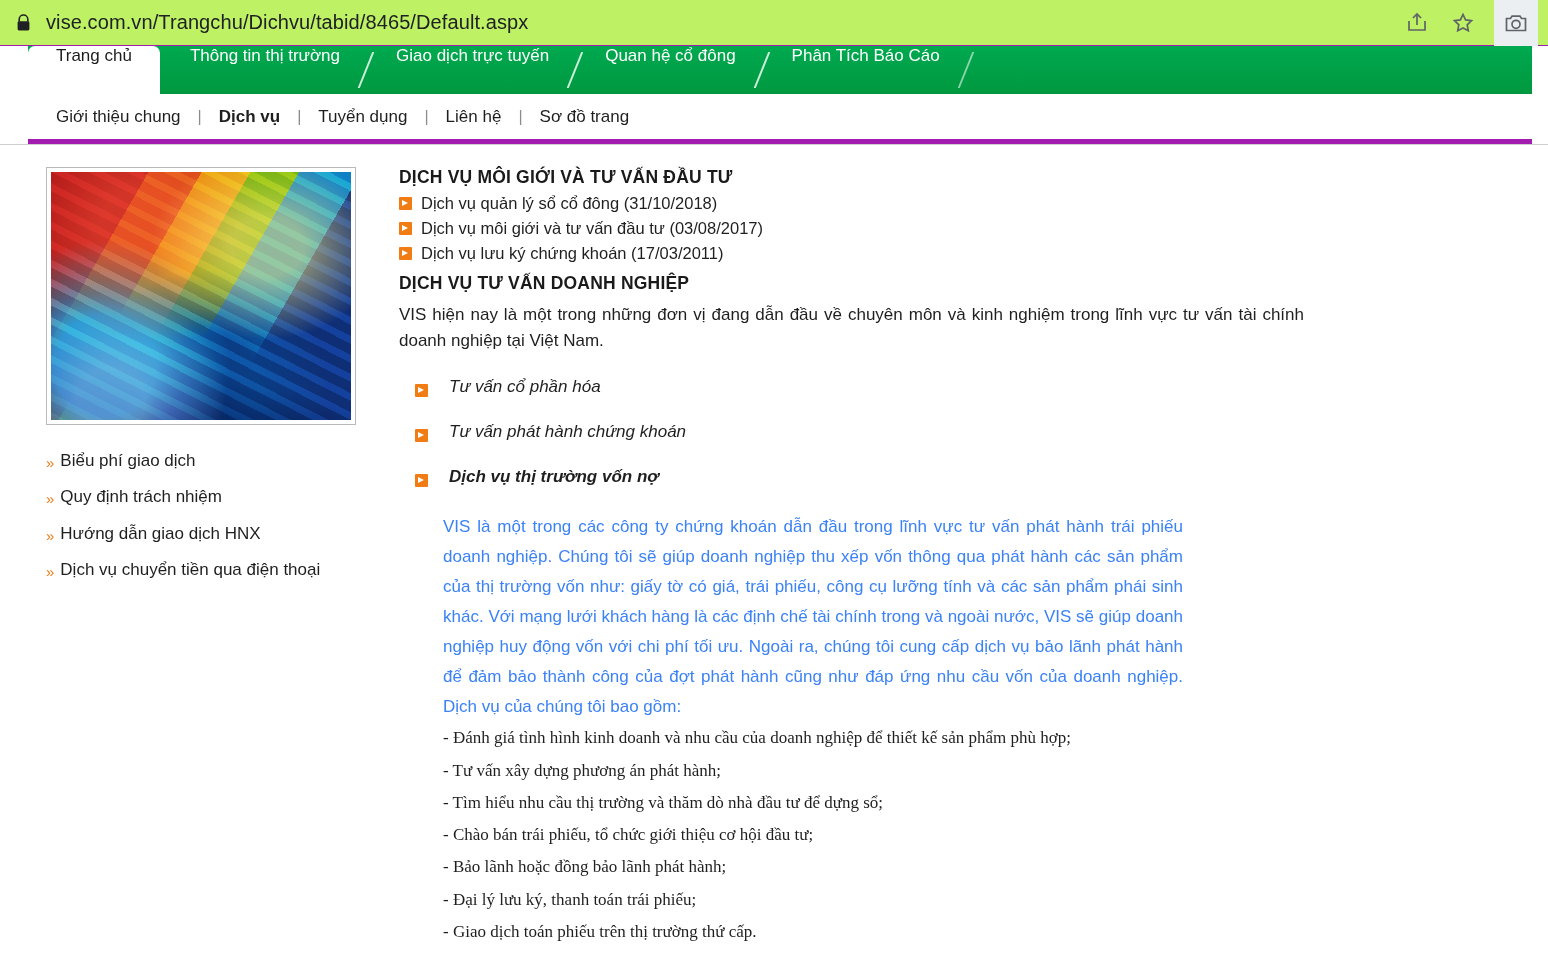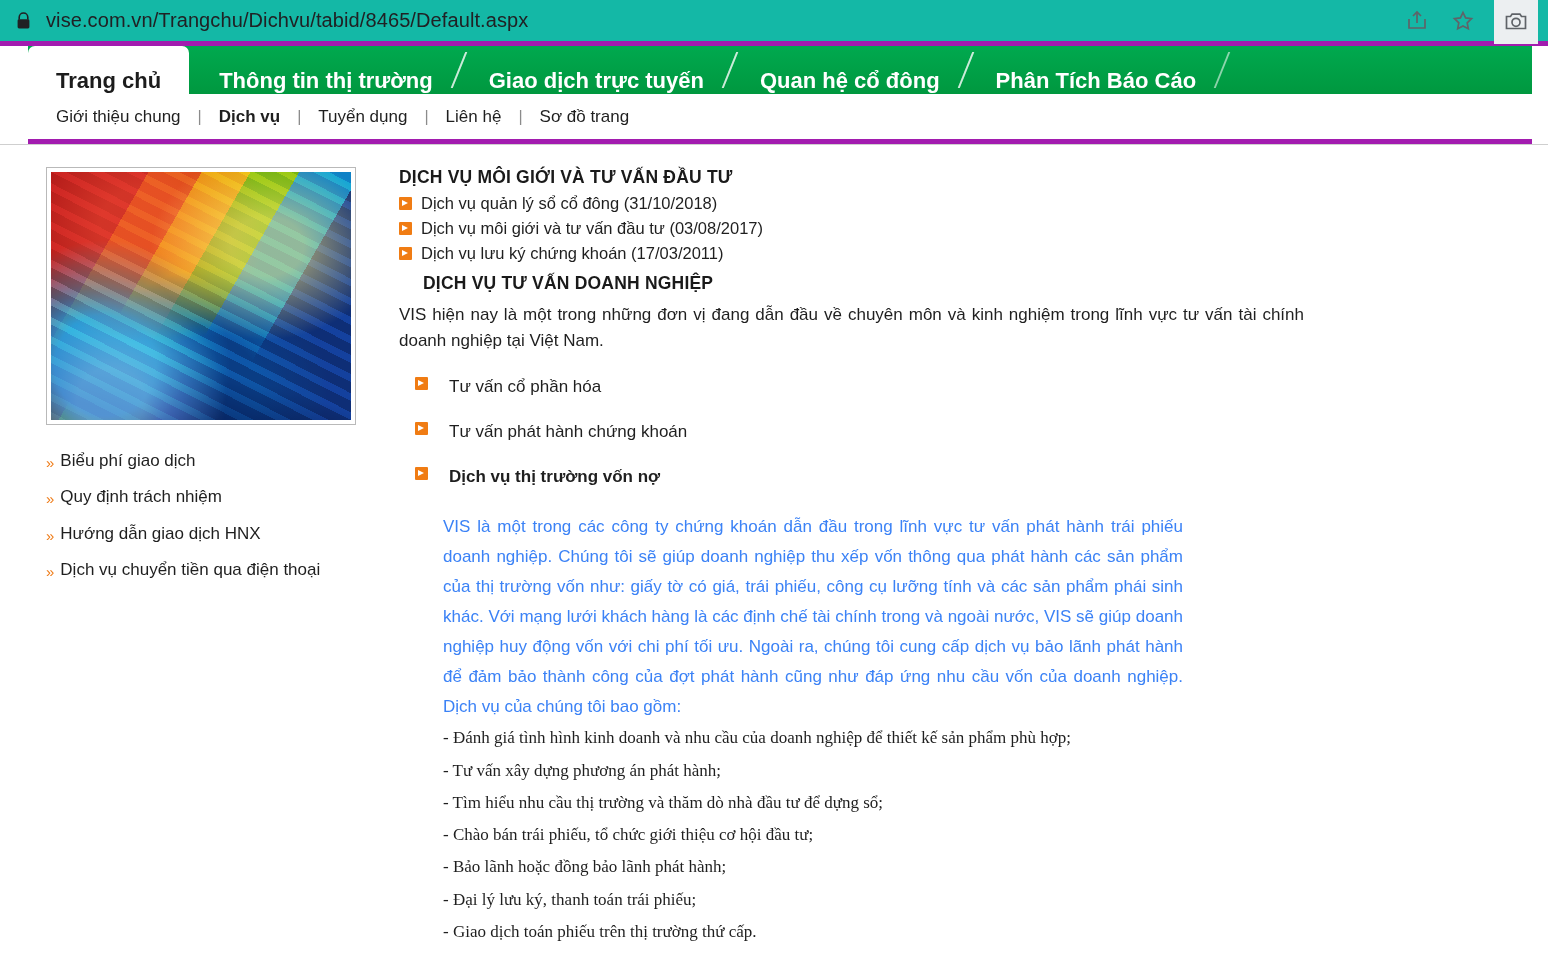--- a/index.html
+++ b/index.html
@@ -7,24 +7,24 @@
     margin: 0; padding: 0;
     width: 1548px; height: 964px;
     background: #ffffff;
     font-family: "Liberation Sans", sans-serif;
     overflow: hidden;
   }
 
   
   .browser-bar {
     height: 46px;
-    background: #14b8a6;
+    background: #bef264;
     display: flex;
     align-items: center;
-    border-bottom: 5px solid #a21caf;
+    border-bottom: 1px solid #a21caf;
     position: relative;
   }
   .lock-icon {
     margin-left: 14px;
     width: 18px; height: 20px;
     display: flex; align-items: center; justify-content: center;
   }
   .url-text {
     margin-left: 14px;
     font-size: 20px;
@@ -68,24 +68,24 @@
     position: absolute;
     top: 0; left: 28px;
     height: 48px;
     display: flex;
     align-items: stretch;
   }
   .tab {
     position: relative;
     height: 48px;
     display: flex;
-    align-items: flex-end;
+    align-items: flex-start;
     padding: 0 26px 0 30px;
-    font-size: 22px;
-    font-weight: bold;
+    font-size: 17px;
+    font-weight: normal;
     color: #ffffff;
     white-space: nowrap;
     cursor: pointer;
   }
   .tab.active {
     background: #ffffff;
     color: #1c1c1c;
     border-top-left-radius: 7px;
     border-top-right-radius: 7px;
     padding-left: 28px;
@@ -237,38 +237,38 @@
     border-left: 6px solid #fff;
     border-top: 3.5px solid transparent;
     border-bottom: 3.5px solid transparent;
   }
   .news-text {
     font-size: 16.5px;
     color: #1f1f1f;
   }
   h2.section-title.second {
     margin-top: 10px;
-    margin-left: 24px;
   }
   .intro-para {
     margin: 8px 0 0 0;
     font-size: 17px;
     line-height: 1.55;
     color: #1f1f1f;
     max-width: 905px;
     text-align: justify;
   }
   .service-list {
     margin-top: 22px;
   }
   .service-row {
     display: flex;
-    align-items: flex-start;
+    align-items: flex-end;
     margin-bottom: 25px;
     padding-left: 16px;
+    font-style: italic;
   }
   .service-row .label {
     font-size: 17px;
     color: #1f1f1f;
     margin-left: 12px;
   }
   .service-row .label.bold { font-weight: bold; }
   .body-para {
     font-size: 17px;
     line-height: 1.77;

